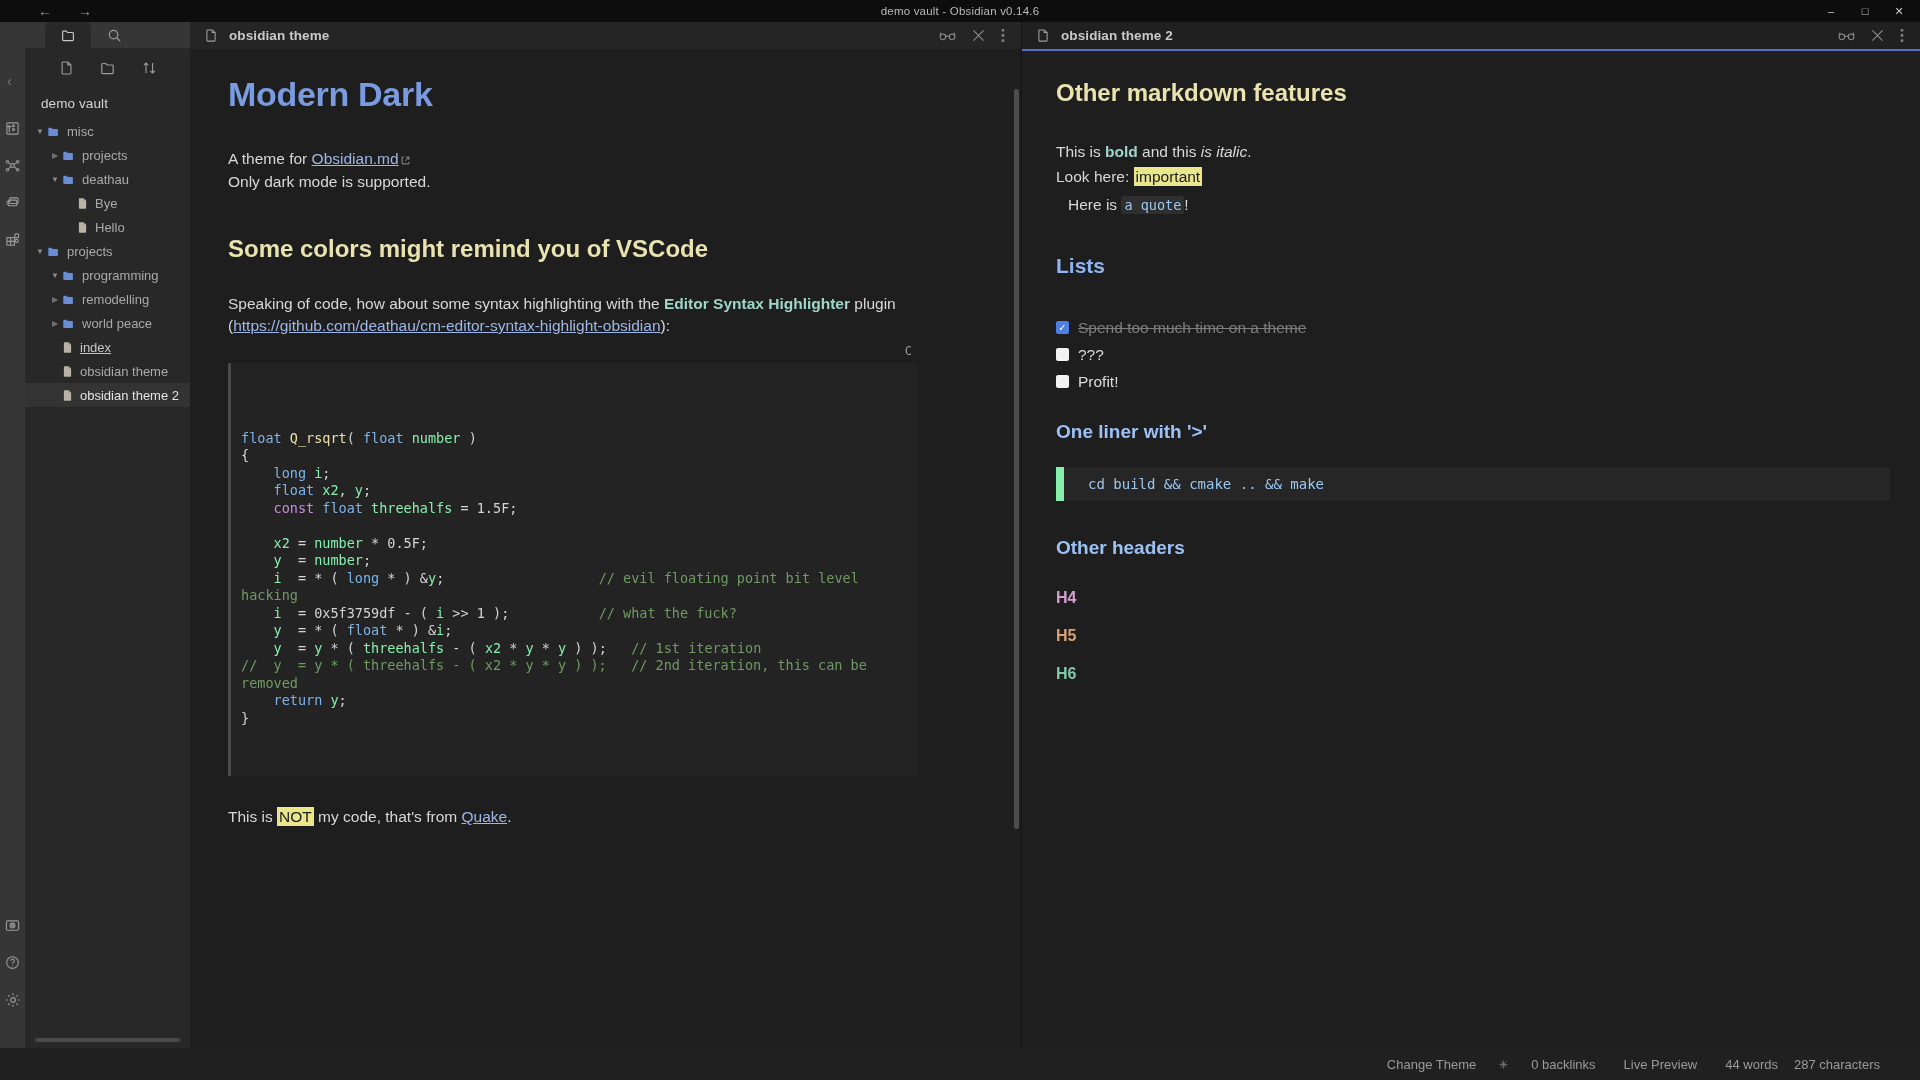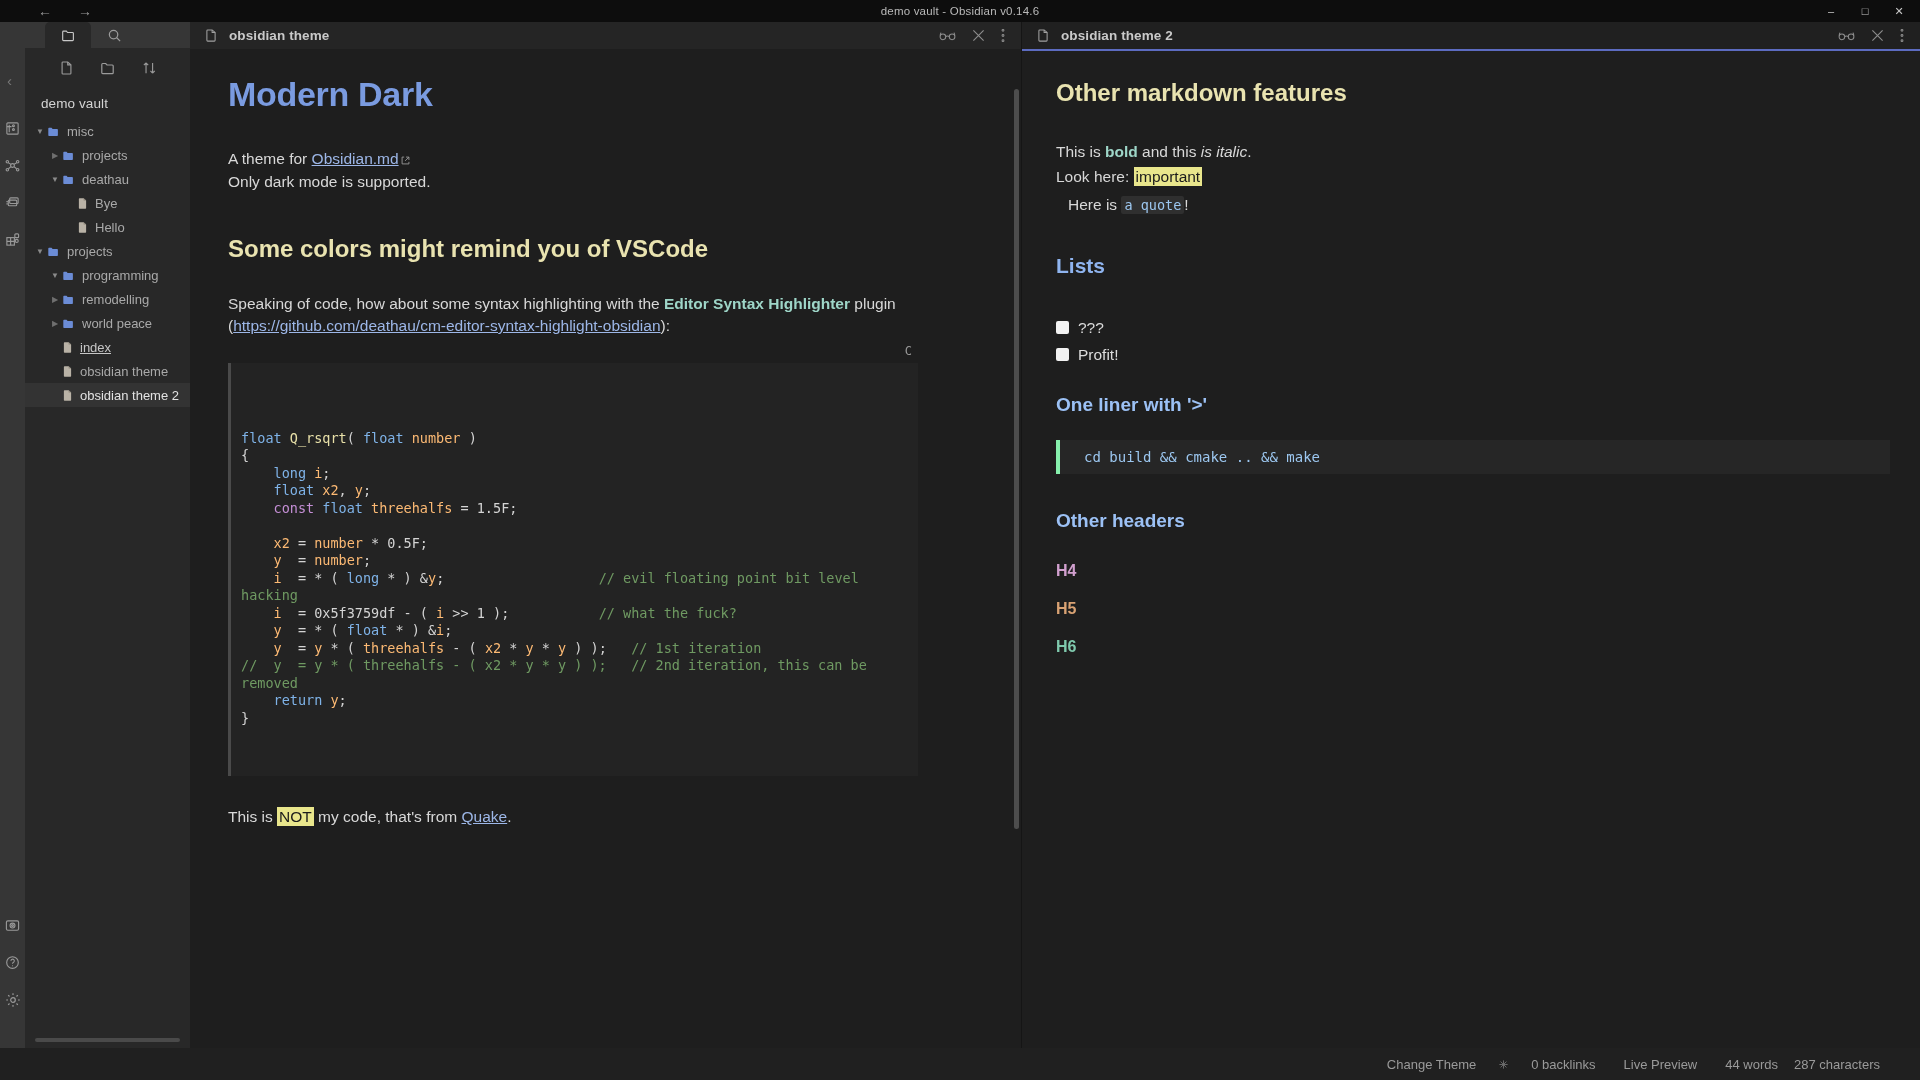--- a/index.html
+++ b/index.html
@@ -135,39 +135,39 @@
     max-width:690px;
   }
   .code-lang {
     position:absolute; top:-20px; right:6px; font-size:12px; color:#9a9a9a;
     font-family:"DejaVu Sans Mono", monospace;
   }
   .codeblock .inner { padding:0 14px 0 10px; }
   .kw { color:#7fb3e8; }
   .kw2 { color:#c58fd6; }
   .fn { color:#e8e0a8; }
-  .var { color:#fdba74; }
+  .var { color:#86efac; }
   .cmt { color:#6f9a62; }
   .after-code { margin-top:30px; font-size:15.5px; color:#d8d8d8; }
 
   
   .task { display:flex; align-items:center; height:27px; font-size:15.5px; }
   .cb {
     width:13px; height:13px; flex:0 0 13px; margin-right:9px; border-radius:2px;
     display:flex; align-items:center; justify-content:center;
   }
   .cb.on { background:#4f7fe0; }
   .cb.on::after { content:"✓"; color:#fff; font-size:10px; line-height:1; }
   .cb.off { background:#f2f2f2; }
   .task-label.done { color:#7e7e7e; text-decoration:line-through; }
   .task-label { color:#dcdcdc; }
 
   
   .bq {
-    margin-top:24px; background:#262626; border-left:4px solid #86efac;
+    margin-top:24px; background:#262626; border-left:8px solid #86efac;
     padding:9px 0 9px 24px; font-family:"DejaVu Sans Mono", monospace;
     font-size:14px; color:#9cc7f0;
   }
 
   
   .h4 { font-size:16px; font-weight:bold; color:#d2a0cf; margin-top:30px; }
   .h5 { font-size:16px; font-weight:bold; color:#d9a273; margin-top:20px; }
   .h6 { font-size:16px; font-weight:bold; color:#7fc9ad; margin-top:20px; }
 
   
@@ -508,20 +508,24 @@
           </p>
           <p class="md" style="margin-top:3px;">
             <span>Look here: </span><span class="mark">important</span>
           </p>
           <p class="md" style="margin-top:6px;margin-left:12px;">
             <span>Here is </span><span class="inline-code">a quote</span><span>!</span>
           </p>
           <h2 class="md-blue">Lists</h2>
           <div id="tasks">
               <div class="task">
+                <span class="cb on"></span>
+                <span class="task-label done">Spend too much time on a theme</span>
+              </div>
+              <div class="task">
                 <span class="cb off"></span>
                 <span class="task-label">???</span>
               </div>
               <div class="task">
                 <span class="cb off"></span>
                 <span class="task-label">Profit!</span>
               </div>
             </div>
           <h3 class="md">One liner with '&gt;'</h3>
           <div class="bq">cd build &amp;&amp; cmake .. &amp;&amp; make</div>

